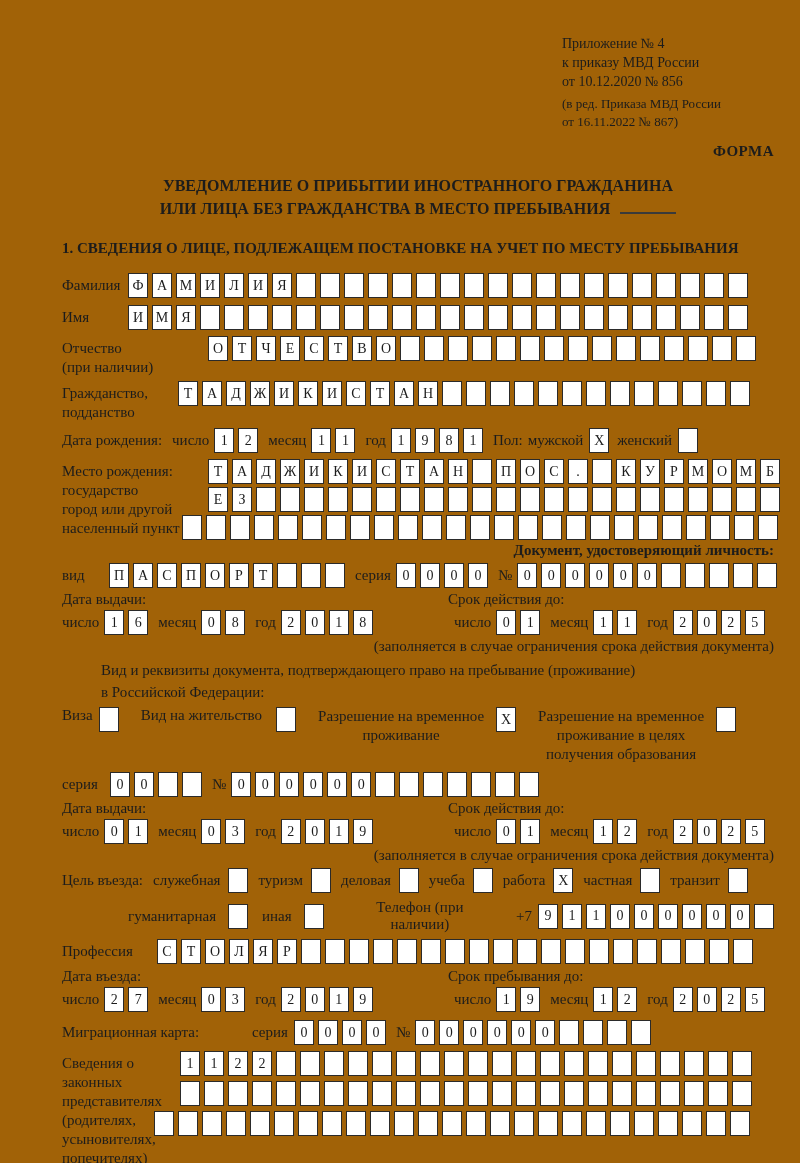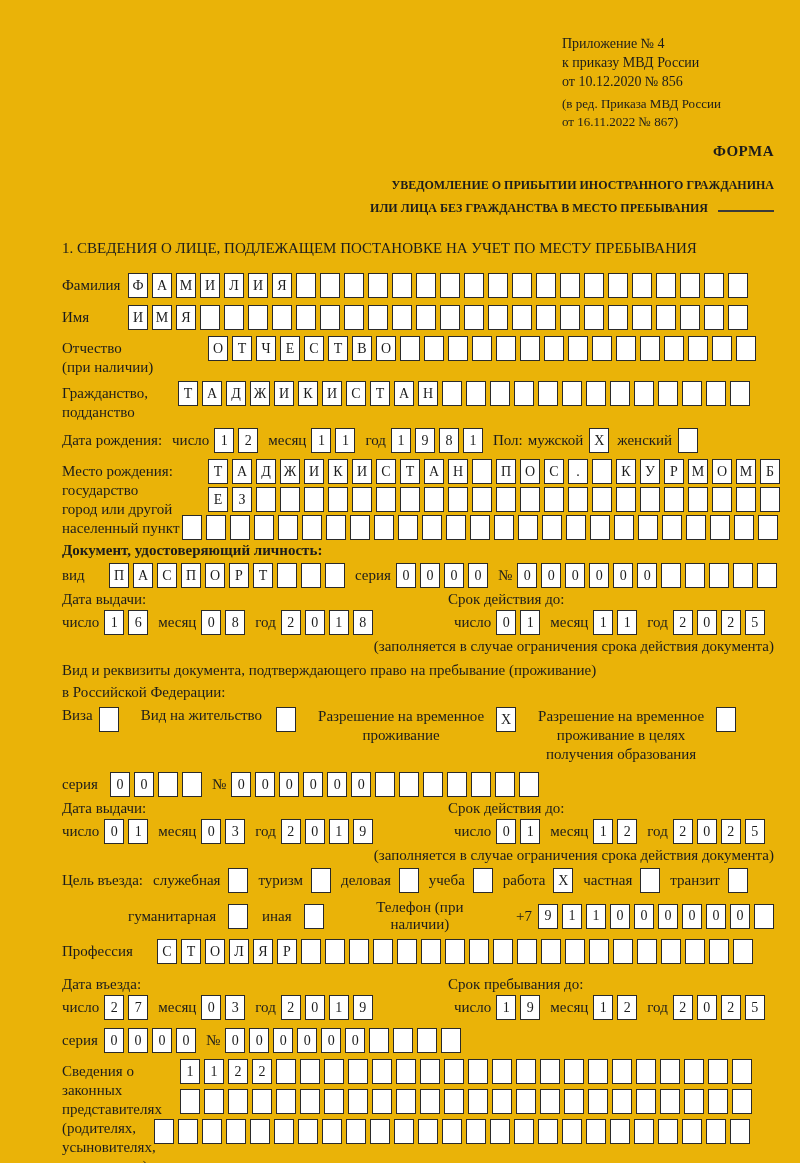--- a/index.html
+++ b/index.html
@@ -8,30 +8,30 @@
     width: 800px; height: 1163px;
     color: #1c1c1c;
     font-family: "Liberation Serif", serif;
     font-size: 15px;
   }
   .page {
     position: relative;
     width: 800px; height: 1163px;
     padding: 34px 26px 0 62px;
     overflow: hidden;
-    background: #eab308;
+    background: #a16207;
   }
   
   .apx { margin-left: 500px; font-size: 14px; line-height: 19px; }
   .apx-sub { margin-top: 4px; font-size: 13px; line-height: 18px; }
   .forma { text-align: right; font-weight: bold; font-size: 15px; margin-top: 12px; letter-spacing: .5px; }
   
-  .title { text-align: right; font-weight: bold; font-size: 12px; line-height: 23px; margin-top: 14px; }
+  .title { text-align: center; font-weight: bold; font-size: 16px; line-height: 23px; margin-top: 14px; }
   .title-blank { display: inline-block; width: 56px; border-bottom: 2px solid #3a3a3a; margin-left: 10px; height: 14px; }
-  .sec { font-weight: normal; font-size: 15px; margin-top: 20px; }
+  .sec { font-weight: bold; font-size: 15px; margin-top: 20px; }
   .body-rows { margin-top: 16px; }
   
   .row { display: flex; align-items: center; }
   .row.top { align-items: flex-start; }
   .lbl { flex: none; line-height: 25px; }
   .multi { line-height: 19px; padding-top: 3px; }
   .multi span { display: block; }
   .w66 { width: 66px; }  .w146 { width: 146px; } .w116 { width: 116px; }
   .w47 { width: 47px; }  .w48 { width: 48px; }  .w95 { width: 95px; } .w190 { width: 190px; }
   .w118 { width: 118px; }
@@ -49,31 +49,31 @@
   
   .dgl { margin: 0 5px 0 10px; }
   .dg { display: flex; align-items: center; }
   .dh { display: flex; margin-top: 3px; }
   .dh-l { width: 345px; }
   .dh-r { width: 330px; margin-left: 45px; text-align: left; }
   .dl { display: flex; align-items: center; margin-top: 2px; }
   .dl .dg:first-child { width: 350px; }
   .dl .dg:last-child { margin-left: 42px; }
   .note-r { text-align: right; font-size: 15px; margin-top: 3px; }
-  .para { line-height: 22px; }
+  .para { line-height: 22px; margin-left: 39px; }
   
   .cbrow { display: flex; align-items: flex-start; margin-top: 4px; }
   .cb-ml { display: inline-block; text-align: center; line-height: 19px; }
   .cb-ml span { display: block; }
   .ml14 { margin-left: 14px; } .ml22 { margin-left: 22px; }
   .pl { margin-left: 10px; margin-right: 2px; }
   .ind66 { margin-left: 66px; text-align: center; }
   .off-left { margin-left: -26px; }
   .mt4 { margin-top: 4px; } .mt6 { margin-top: 6px; } .mt8 { margin-top: 8px; }
-  .mb4 { margin-bottom: 12px; } .mb6 { margin-bottom: 6px; } .mb7 { margin-bottom: 7px; }
+  .mb4 { margin-bottom: 4px; } .mb6 { margin-bottom: 6px; } .mb7 { margin-bottom: 7px; }
   .cbx-gap { margin-left: 8px; }
 </style>
 </head>
 <body>
 
 <div class="page">
 
   <div class="apx">
     <div>Приложение № 4</div>
     <div>к приказу МВД России</div>
@@ -332,21 +332,21 @@
             <span class="cell"></span>
             <span class="cell"></span>
             <span class="cell"></span>
             <span class="cell"></span>
             <span class="cell"></span>
             <span class="cell"></span>
           </span>
       </span>
     </div>
 
-    <div style="text-align:left; font-weight:bold; margin-top:2px;">Документ, удостоверяющий личность:</div>
+    <div style="text-align:right; font-weight:bold; margin-top:2px;">Документ, удостоверяющий личность:</div>
     <div class="row mt4">
       <span class="lbl w47">вид</span>
       <span class="cells">
           <span class="cell">П</span>
           <span class="cell">А</span>
           <span class="cell">С</span>
           <span class="cell">П</span>
           <span class="cell">О</span>
           <span class="cell">Р</span>
           <span class="cell">Т</span>
@@ -623,20 +623,21 @@
         <span class="cells">
             <span class="cell">2</span>
             <span class="cell">0</span>
             <span class="cell">2</span>
             <span class="cell">5</span>
           </span>
       </span>
     </div>
 
     <div class="row mt8 mb6">
+      <span class="lbl w190">Миграционная карта:</span>
       <span>серия</span>
       <span class="cells" style="margin-left:6px">
           <span class="cell">0</span>
           <span class="cell">0</span>
           <span class="cell">0</span>
           <span class="cell">0</span>
         </span>
       <span class="dgl">№</span>
       <span class="cells">
           <span class="cell">0</span>

